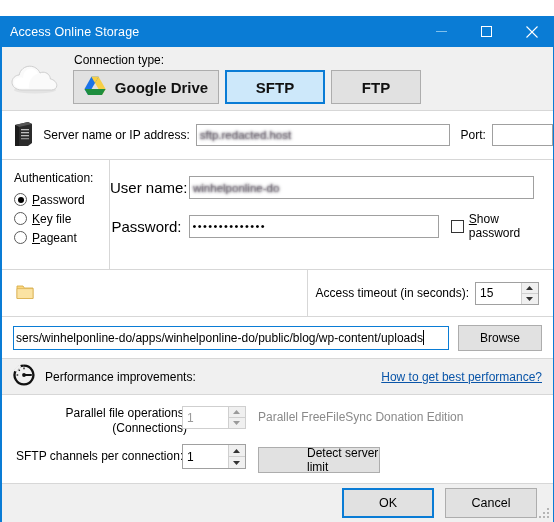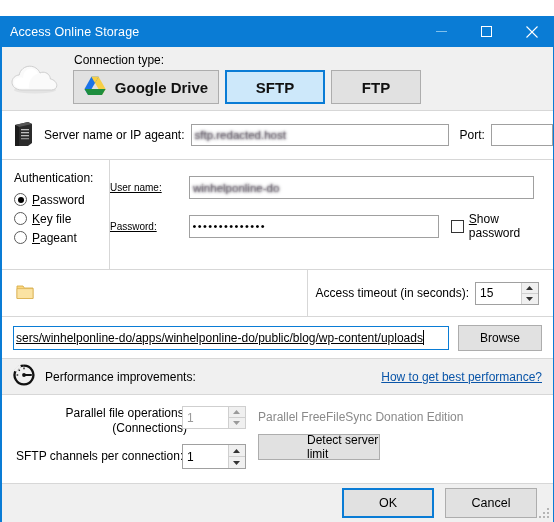--- a/index.html
+++ b/index.html
@@ -190,24 +190,23 @@
     border-radius: 50%;
     background: #000;
   }
   u { text-decoration: underline; text-underline-offset: 1px; }
 
   .frow {
     display: flex;
     align-items: center;
   }
   .fld-label {
-    text-align: left;
-    font-size: 10px;
+    text-align: right;
+    font-size: 15px;
     white-space: nowrap;
-    text-decoration: underline;
   }
   .pwd-dots {
     letter-spacing: 1.4px;
     font-size: 11px;
     line-height: 1;
   }
   .cbox {
     width: 13px; height: 13px;
     border: 1px solid #333;
     background: #fff;
@@ -258,21 +257,20 @@
     border: 1px solid #0a7cd5;
     height: 24px;
     box-sizing: border-box;
     display: flex;
     align-items: center;
     padding: 0 2px;
     font-size: 12px;
     overflow: hidden;
     position: relative;
     white-space: nowrap;
-    text-decoration: underline;
   }
   .caret {
     display: inline-block;
     width: 1px;
     height: 15px;
     background: #000;
     margin-left: 0px;
     vertical-align: middle;
   }
   .pbtn {
@@ -452,21 +450,21 @@
         <svg width="26" height="28" viewBox="0 0 26 28">
           <path d="M5 4 L18 1 L22 3 L22 22 L18 25 L5 25 Z" fill="#2b2b2b"></path>
           <path d="M5 4 L18 1 L22 3 L9 6 Z" fill="#565656"></path>
           <path d="M5 4 L9 6 L9 25 L5 25 Z" fill="#1c1c1c"></path>
           <rect x="11" y="8" width="8" height="1.3" fill="#bdbdbd"></rect>
           <rect x="11" y="11" width="8" height="1.3" fill="#bdbdbd"></rect>
           <rect x="11" y="14" width="8" height="1.3" fill="#bdbdbd"></rect>
           <rect x="11" y="17" width="8" height="1.3" fill="#8c8c8c"></rect>
         </svg>
       </div>
-      <div class="lbl">Server name or IP ageant:</div>
+      <div class="lbl">Server name or IP address:</div>
       <div class="tinput" style="width:258px;margin-left:6px;">
         <span class="blur-text">sftp.redacted.host</span>
       </div>
       <div class="lbl" style="margin-left:11px;">Port:</div>
       <div class="tinput" style="width:62px;margin-left:6px;">
         <span></span>
       </div>
     </div>
 
     <div class="sec-auth">
@@ -590,21 +588,21 @@
                 <path d="M3.5 0 L7 4 L0 4 Z" fill="#333"></path>
               </svg>
           </div>
           <div>
             <svg width="7" height="4" viewBox="0 0 7 4">
                 <path d="M3.5 4 L0 0 L7 0 Z" fill="#333"></path>
               </svg>
           </div>
         </div>
       </div>
-      <div class="abs pbtn detect" style="left:256px;top:39px;padding-left:48px;">
+      <div class="abs pbtn detect" style="left:256px;top:52px;padding-left:48px;">
         <span>Detect server limit</span>
       </div>
     </div>
 
     <div class="footer">
       <div class="fbtn ok">
         <span>OK</span>
       </div>
       <div class="fbtn cancel">
         <span>Cancel</span>

